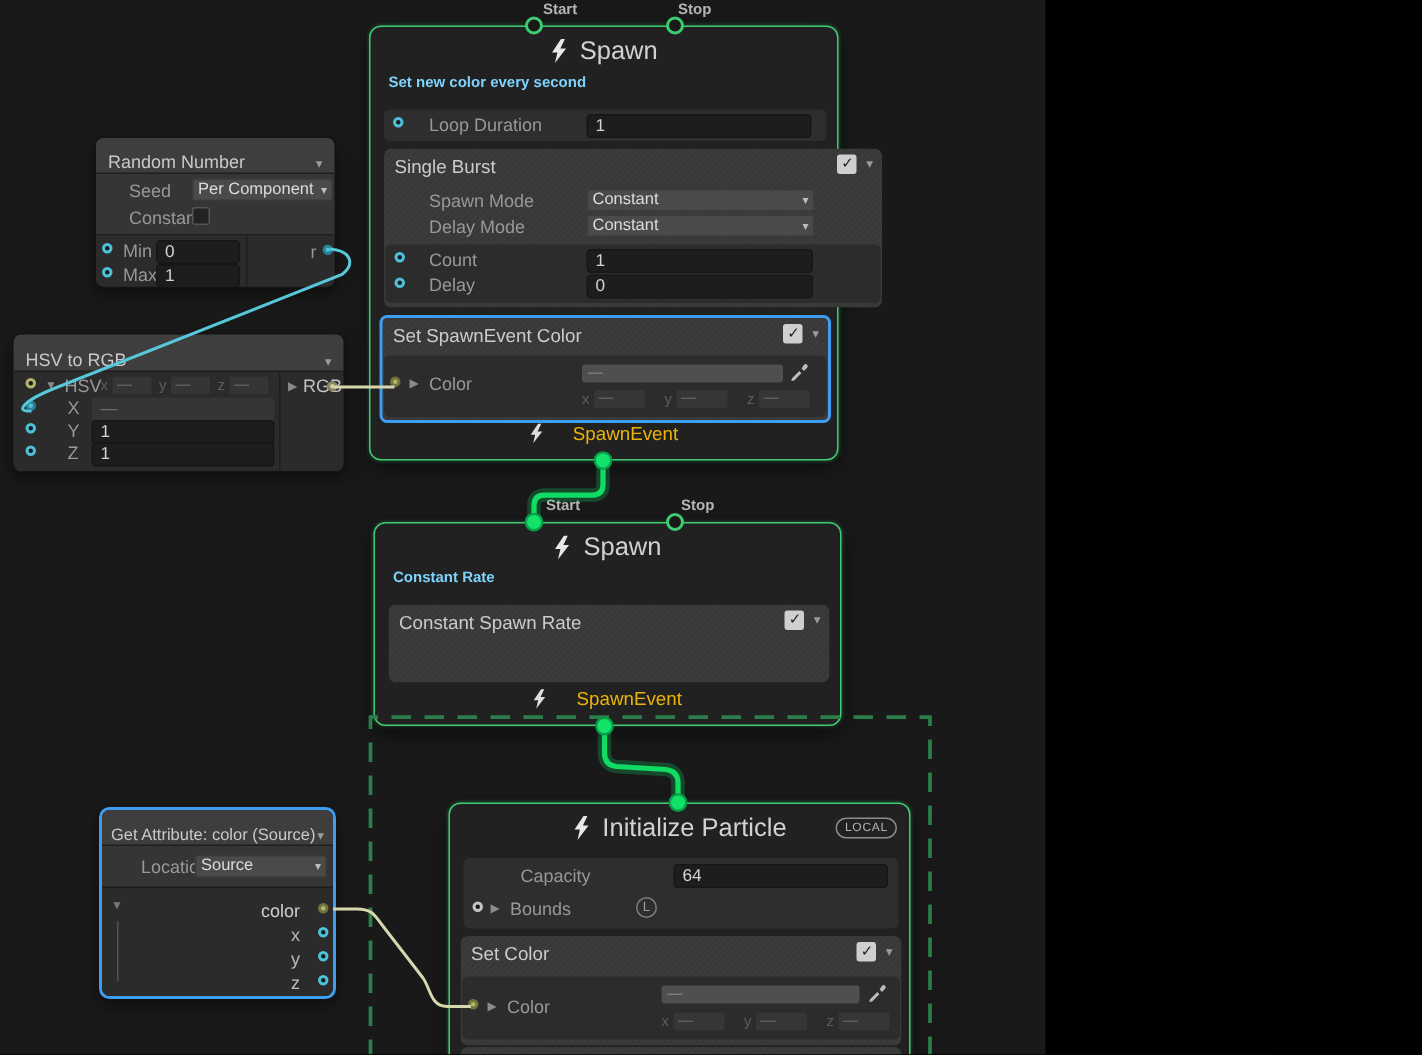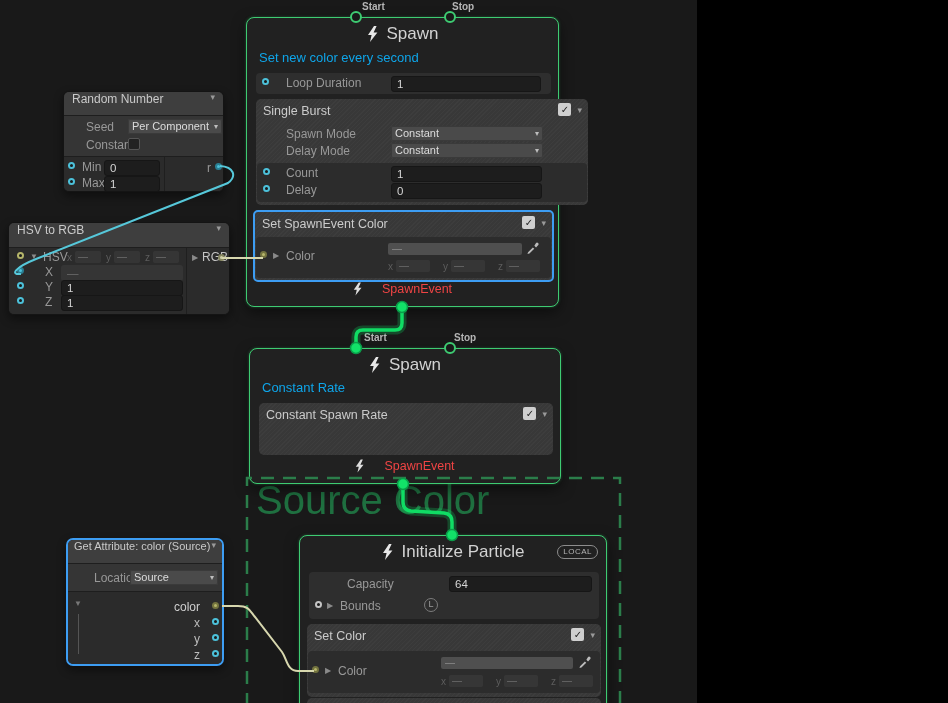--- a/index.html
+++ b/index.html
@@ -13,30 +13,30 @@
 
   
   svg.edges { position:absolute; left:0; top:0; z-index:3; pointer-events:none; }
 
   
   .flow-label { position:absolute; font-size:10px; color:#b6b6b6; z-index:2;font-weight:bold; }
 
   
   .node { position:absolute; z-index:2; font-size:12px; color:#c8c8c8; }
   .op { background:#2b2b2b; border:1px solid #141414; border-radius:6px; box-shadow:0 4px 10px rgba(0,0,0,.45); overflow:hidden; }
-  .op-head { height:24px; background:#3e3e3e; display:flex; align-items:flex-start; justify-content:space-between; padding:0 8px; border-bottom:1px solid #1e1e1e; }
+  .op-head { height:24px; background:#3e3e3e; display:flex; align-items:flex-end; justify-content:space-between; padding:0 8px; border-bottom:1px solid #1e1e1e; }
   .op-title { font-size:12px; color:#c9c9c9; white-space:nowrap; }
   .chev { color:#9a9a9a; font-size:9px; }
   .op-settings { position:relative; background:#353535; border-bottom:1px solid #1e1e1e; }
   .op-body { position:relative; background:#2b2b2b; }
 
   .ctx { background:#212121; border:1.5px solid #3ecb72; border-radius:8px; box-shadow:0 0 3px rgba(62,203,114,.35), 0 5px 14px rgba(0,0,0,.5); }
   .ctx-title { position:absolute; left:0; right:0; display:flex; justify-content:center; align-items:center; gap:9px; font-size:17px; color:#d2d2d2; }
-  .ctx-sub { position:absolute; font-size:13px; color:#0ea5e9; white-space:nowrap; }
-  .ctx-foot { position:absolute; left:0; right:0; display:flex; justify-content:center; align-items:center; gap:20px; font-size:12.5px; color:#ef4444; }
+  .ctx-sub { position:absolute; font-size:10px; color:#7dd3fc; white-space:nowrap;font-weight:bold; }
+  .ctx-foot { position:absolute; left:0; right:0; display:flex; justify-content:center; align-items:center; gap:20px; font-size:12.5px; color:#eab308; }
 
   .lbl { color:#989898; font-size:12px; white-space:nowrap; }
 
   .field { background:#1d1d1d; border:1px solid #161616; border-radius:3px; color:#d4d4d4; font-size:11.5px; line-height:14px; padding:0 5px; overflow:hidden; }
   .field.dis { background:rgba(255,255,255,.05); border-color:transparent; color:#6f6f6f; }
 
   .dropdown { background:#4a4a4a; border-radius:2px; color:#dcdcdc; font-size:11px; line-height:15px; padding:0 4px; display:flex; justify-content:space-between; align-items:center; box-shadow:inset 0 0 0 1px #3a3a3a; }
   .dd-ar { font-size:8px; color:#bdbdbd; margin-left:4px; }
 
   .block { position:absolute; background:#383838 repeating-linear-gradient(135deg, rgba(255,255,255,.022) 0 1px, transparent 1px 3px); border-radius:5px; }
@@ -68,21 +68,20 @@
   .l-icon { width:14px; height:14px; border:1.5px solid #7c7c7c; border-radius:50%; color:#9c9c9c; font-size:9px; line-height:11px; text-align:center; }
   .vline { width:1px; background:#555; }
   .divider { background:#1f1f1f; width:1px; }
 </style>
 </head>
 <body>
 
 <div class="stage">
 <div class="canvas">
 
-  <div class="group-title">Source Color</div>
 
   <div class="flow-label" style="left:362px;top:1px">Start</div>
   <div class="flow-label" style="left:452px;top:1px">Stop</div>
   <div class="flow-label" style="left:364px;top:332px">Start</div>
   <div class="flow-label" style="left:454px;top:332px">Stop</div>
 
   <div class="node op" style="left:63px;top:91px;width:161px;height:101px">
     <div class="op-head">
       <span class="op-title">Random Number</span>
       <span class="chev">▾</span>

